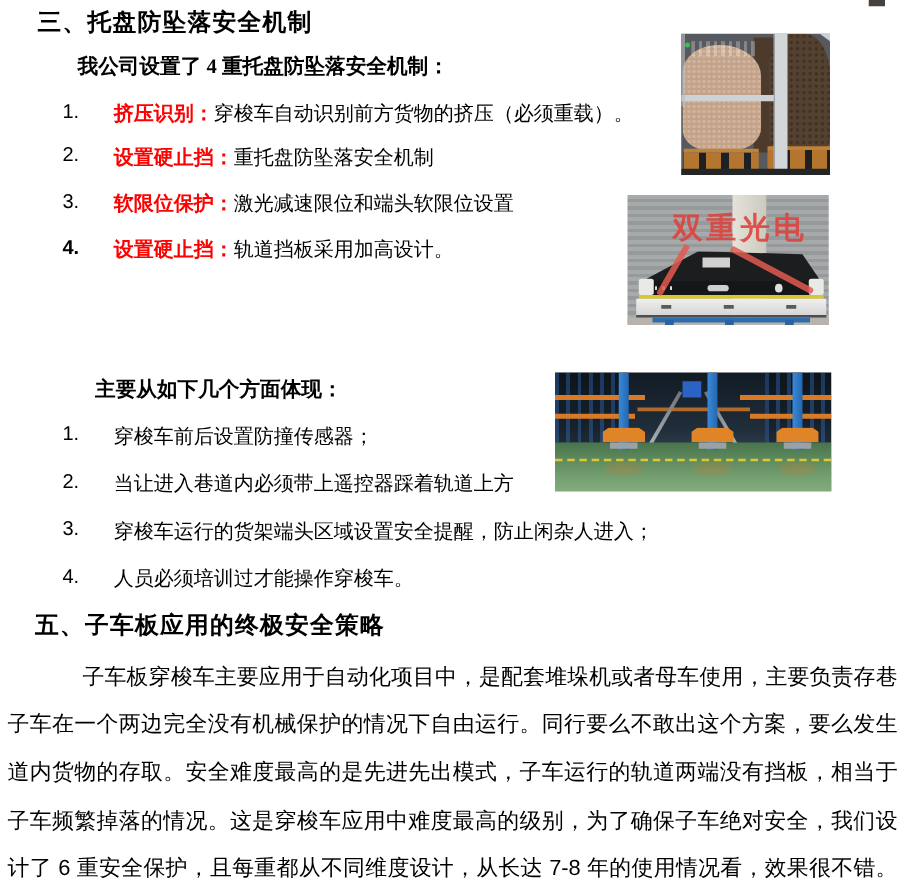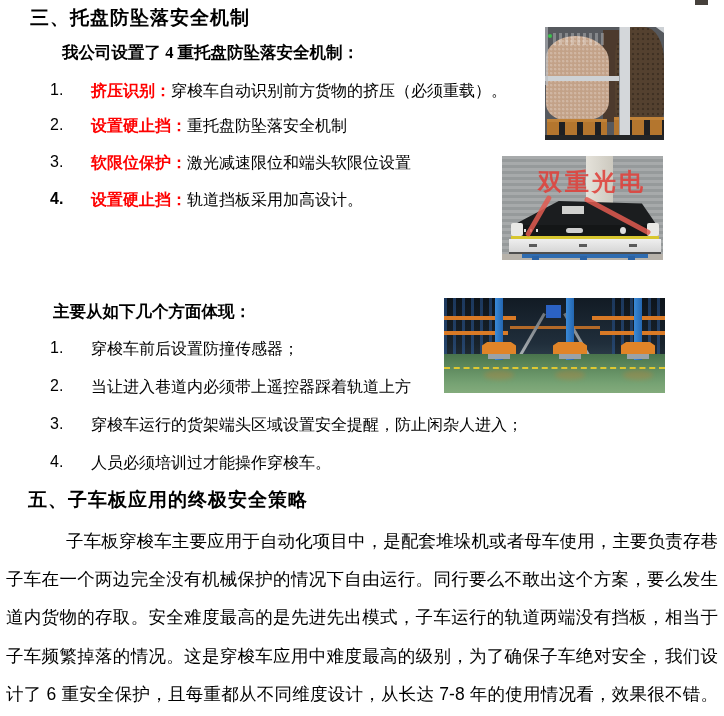--- a/index.html
+++ b/index.html
@@ -104,21 +104,21 @@
   </div>
   <div>
     <span class="li-num" style="top:153px;">3.</span>
     <span class="li-body" style="top:153px;"><b class="term">软限位保护：</b><span>激光减速限位和端头软限位设置</span></span>
   </div>
   <div>
     <span class="li-num bold" style="top:190px;">4.</span>
     <span class="li-body" style="top:190px;"><b class="term">设置硬止挡：</b><span>轨道挡板采用加高设计。</span></span>
   </div>
 
-  <div class="abs intro" style="left:53px;top:301px;">主要从如下几个方面体现：</div>
+  <div class="abs intro" style="left:76px;top:301px;">主要从如下几个方面体现：</div>
 
   <div>
     <span class="li-num" style="top:339px;">1.</span>
     <span class="li-body" style="top:339px;">穿梭车前后设置防撞传感器；</span>
   </div>
   <div>
     <span class="li-num" style="top:377px;">2.</span>
     <span class="li-body" style="top:377px;">当让进入巷道内必须带上遥控器踩着轨道上方</span>
   </div>
   <div>

